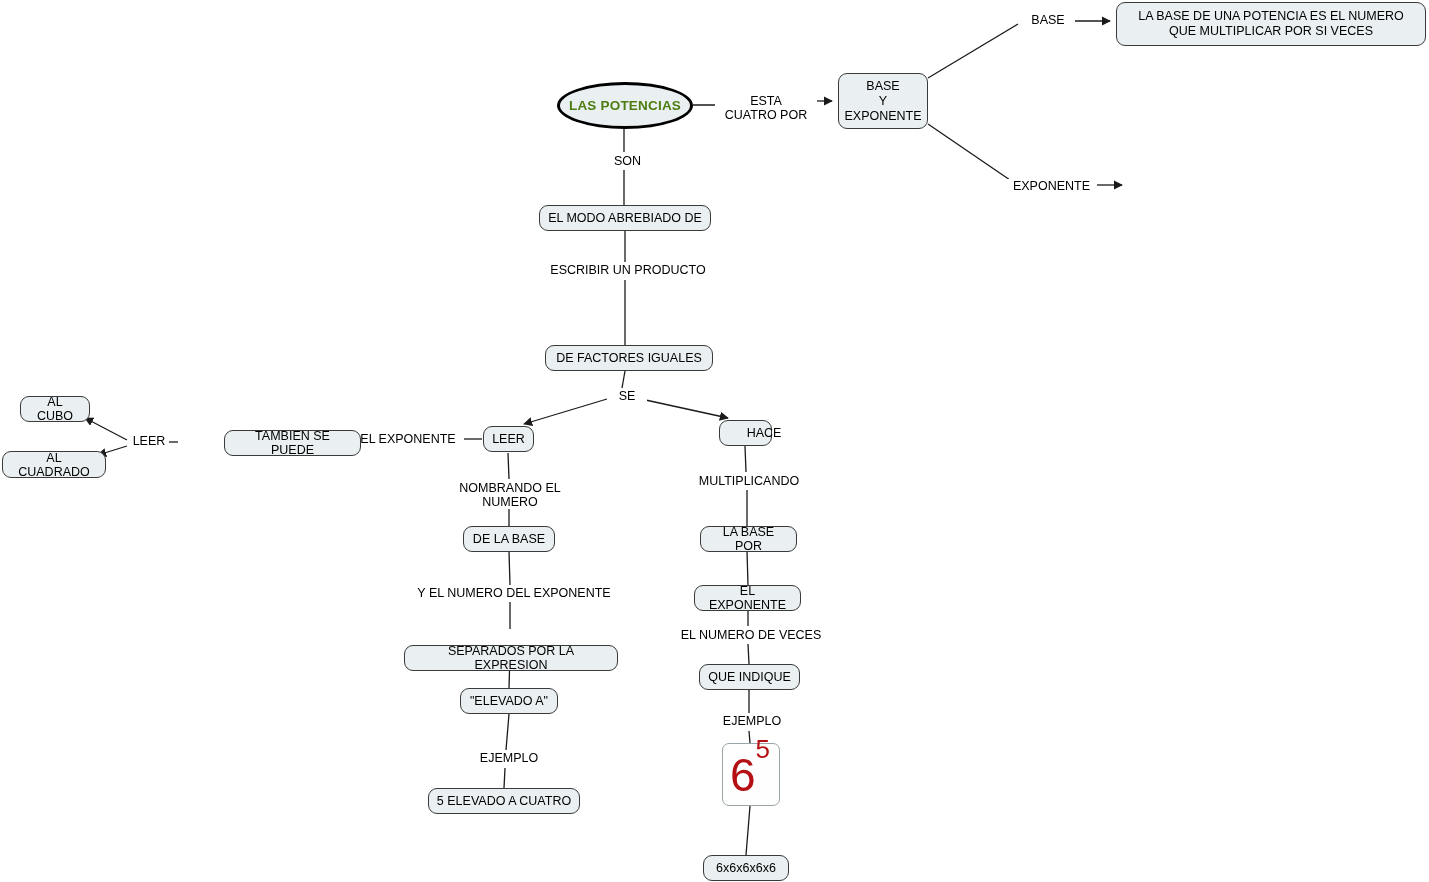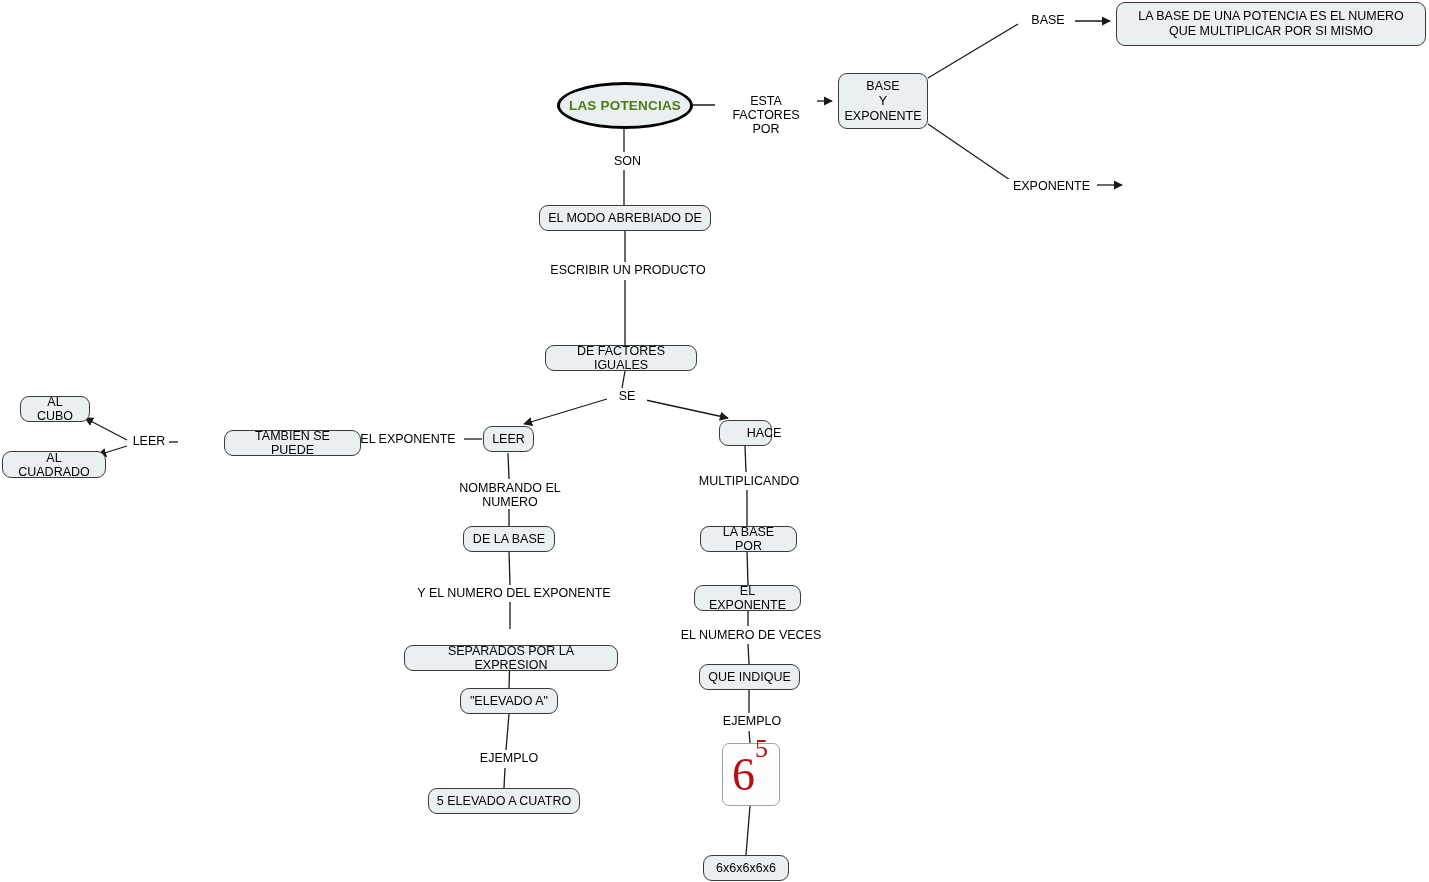--- a/index.html
+++ b/index.html
@@ -56,21 +56,21 @@
     letter-spacing: 0.2px;
     align-items: center;
   }
   .node.img-node {
     background: #fefefe;
     border-radius: 7px;
     border: 1px solid #9aa4a8;
   }
   .pow {
     color: #b50f14;
-    font-family: Liberation Serif, serif;
+    font-family: Liberation Sans, sans-serif;
     font-size: 46px;
     line-height: 46px;
     position: relative;
     display: inline-block;
     padding-right: 2px;
     text-align: right;
   }
   .pow sup {
     font-size: 26px;
     line-height: 26px;
@@ -160,29 +160,29 @@
     <span>LAS POTENCIAS</span>
   </div>
 
   <div class="node multiline" style="left:838px; top:73px; width:90px; height:56px;">
     <span>BASE
 Y
 EXPONENTE</span>
   </div>
 
   <div class="node multiline" style="left:1116px; top:2px; width:310px; height:44px;">
-    <span>LA BASE DE UNA POTENCIA ES EL NUMERO QUE MULTIPLICAR POR SI MISMO</span>
+    <span>LA BASE DE UNA POTENCIA ES EL NUMERO QUE MULTIPLICAR POR SI VECES</span>
   </div>
 
 
   <div class="node" style="left:539px; top:205px; width:172px; height:26px;">
     <span>EL MODO ABREBIADO DE</span>
   </div>
 
-  <div class="node" style="left:545px; top:345px; width:152px; height:26px;">
+  <div class="node" style="left:545px; top:345px; width:168px; height:26px;">
     <span>DE FACTORES IGUALES</span>
   </div>
 
   <div class="node" style="left:483px; top:426px; width:51px; height:26px;">
     <span>LEER</span>
   </div>
 
   <div class="node" style="left:719px; top:420px; width:53px; height:26px;padding-left:44px;">
     <span>HACE</span>
   </div>
@@ -229,21 +229,21 @@
 
   <div class="node img-node" style="left:722px; top:743px; width:58px; height:63px;">
     <span class="pow"><span>6</span><sup>5</sup></span>
   </div>
 
   <div class="node" style="left:703px; top:855px; width:86px; height:26px;">
     <span>6x6x6x6x6</span>
   </div>
 
   <div class="edge-label" style="left:715px; top:94px; width:96px;">ESTA
-FACTORES POR</div>
+CUATRO POR</div>
 
   <div class="edge-label" style="left:1021px; top:13px; width:48px;">BASE</div>
 
   <div class="edge-label" style="left:1006px; top:179px; width:85px;">EXPONENTE</div>
 
   <div class="edge-label" style="left:602px; top:154px; width:45px;">SON</div>
 
   <div class="edge-label" style="left:546px; top:263px; width:158px;">ESCRIBIR UN PRODUCTO</div>
 
   <div class="edge-label" style="left:607px; top:389px; width:34px;">SE</div>

